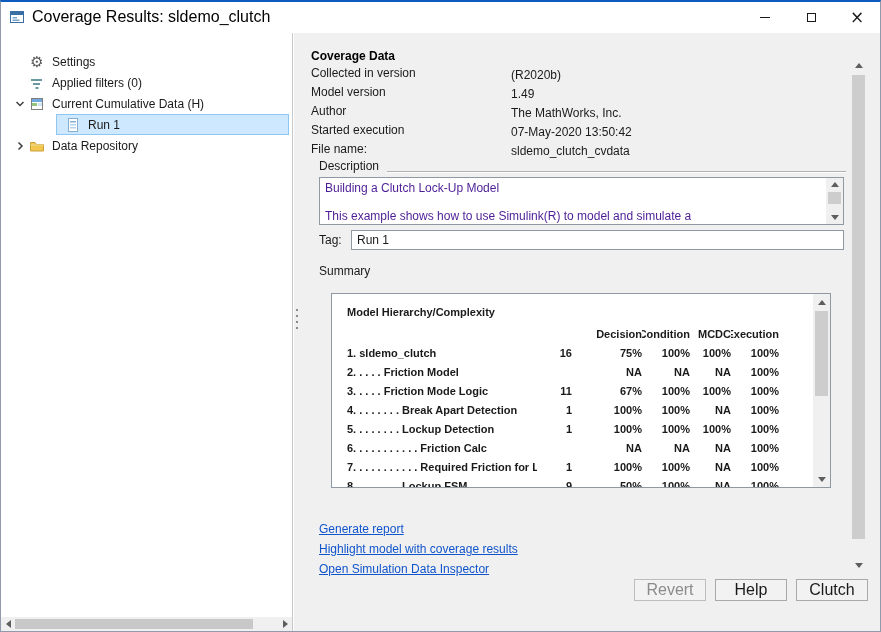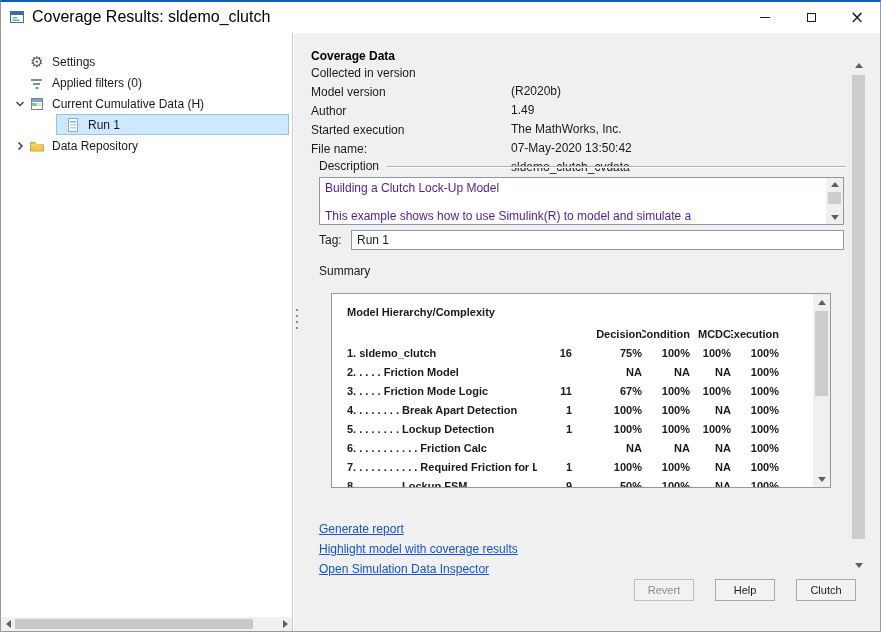--- a/index.html
+++ b/index.html
@@ -45,38 +45,38 @@
   .hscroll .thumb { position:absolute; top:2px; height:10px; background:#c8c8c8; }
   .tri-up { width:0; height:0; border-left:4px solid transparent; border-right:4px solid transparent; border-bottom:5px solid #5e5e5e; }
   .tri-down { width:0; height:0; border-left:4px solid transparent; border-right:4px solid transparent; border-top:5px solid #5e5e5e; }
   .tri-left { width:0; height:0; border-top:4px solid transparent; border-bottom:4px solid transparent; border-right:5px solid #5e5e5e; }
   .tri-right { width:0; height:0; border-top:4px solid transparent; border-bottom:4px solid transparent; border-left:5px solid #5e5e5e; }
   
   .heading { position:absolute; left:10px; top:16px; font-size:12px; font-weight:bold; color:#000; }
   .fields { position:absolute; left:10px; top:31px; right:40px; font-size:12px; color:#1a1a1a; }
   .field-row { position:relative; height:19px; }
   .f-label { position:absolute; left:0; top:2px; }
-  .f-value { position:absolute; left:200px; top:20px;text-align:right; }
-  .desc-section { position:absolute; left:18px; top:126px; width:527px; display:flex; align-items:center; gap:8px; font-size:12px; color:#1a1a1a; }
+  .f-value { position:absolute; left:200px; top:4px;text-align:right; }
+  .desc-section { position:absolute; left:18px; top:126px; width:527px; display:flex; align-items:flex-end; gap:8px; font-size:12px; color:#1a1a1a; }
   .groupline { flex:1; height:0; border-top:1px solid #b0b0b0; border-bottom:1px solid #fdfdfd; margin-top:2px; }
   .desc-box { position:absolute; left:18px; top:144px; width:525px; height:48px; background:#fff; border:1px solid #8e99a3; overflow:hidden; }
   .desc-text { position:absolute; top:3px; left:5px; right:21px; font-size:12px; line-height:14px; color:#4c1d95; }
   .desc-line { min-height:14px; white-space:nowrap; overflow:hidden; }
   .tag-label { position:absolute; left:18px; top:200px; font-size:12px; color:#1a1a1a; }
   .tag-input { position:absolute; left:50px; top:197px; width:493px; height:20px; background:#fff; border:1px solid #8e99a3; font-size:12px; padding:0 5px; color:#1a1a1a; font-family:"Liberation Sans","DejaVu Sans",sans-serif; }
   .summary-label { position:absolute; left:18px; top:231px; font-size:12px; color:#1a1a1a; }
   .summary-box { position:absolute; left:30px; top:260px; width:500px; height:195px; background:#fff; border:1px solid #8e99a3; overflow:hidden; }
   .tbl-title { position:absolute; left:15px; top:12px; font-size:11px; font-weight:bold; color:#1a1a1a; white-space:nowrap; }
   .tbl { position:absolute; left:15px; top:30px; display:grid; grid-template-columns:190px 35px 70px 48px 41px 48px; grid-auto-rows:19px; font-size:11px; font-weight:bold; color:#1a1a1a; }
   .tbl .c { display:flex; align-items:center; white-space:nowrap; overflow:hidden; }
   .tbl .num { justify-content:flex-end; }
   .links { position:absolute; left:18px; top:486px; font-size:12px; }
   .link-row { height:20px; display:flex; align-items:center; }
   .link { color:#1155cc; text-decoration:underline; cursor:pointer; white-space:nowrap; }
-  .btn { position:absolute; top:546px; width:60px; height:22px; background:#f2f2f2; border:1px solid #a9a9a9; font-size:11px; color:#1a1a1a; display:flex; align-items:center; justify-content:center; font-family:inherit; }
+  .btn { position:absolute; top:546px; width:72px; height:22px; background:#f2f2f2; border:1px solid #a9a9a9; font-size:16px; color:#1a1a1a; display:flex; align-items:center; justify-content:center; font-family:inherit; }
   .btn.disabled { color:#8b8b8b; border-color:#bdbdbd; }
   .btn-revert { left:333px; }
   .btn-help { left:414px; }
   .btn-apply { left:495px; }
 </style>
 </head>
 <body>
 
 <div class="window">
 

